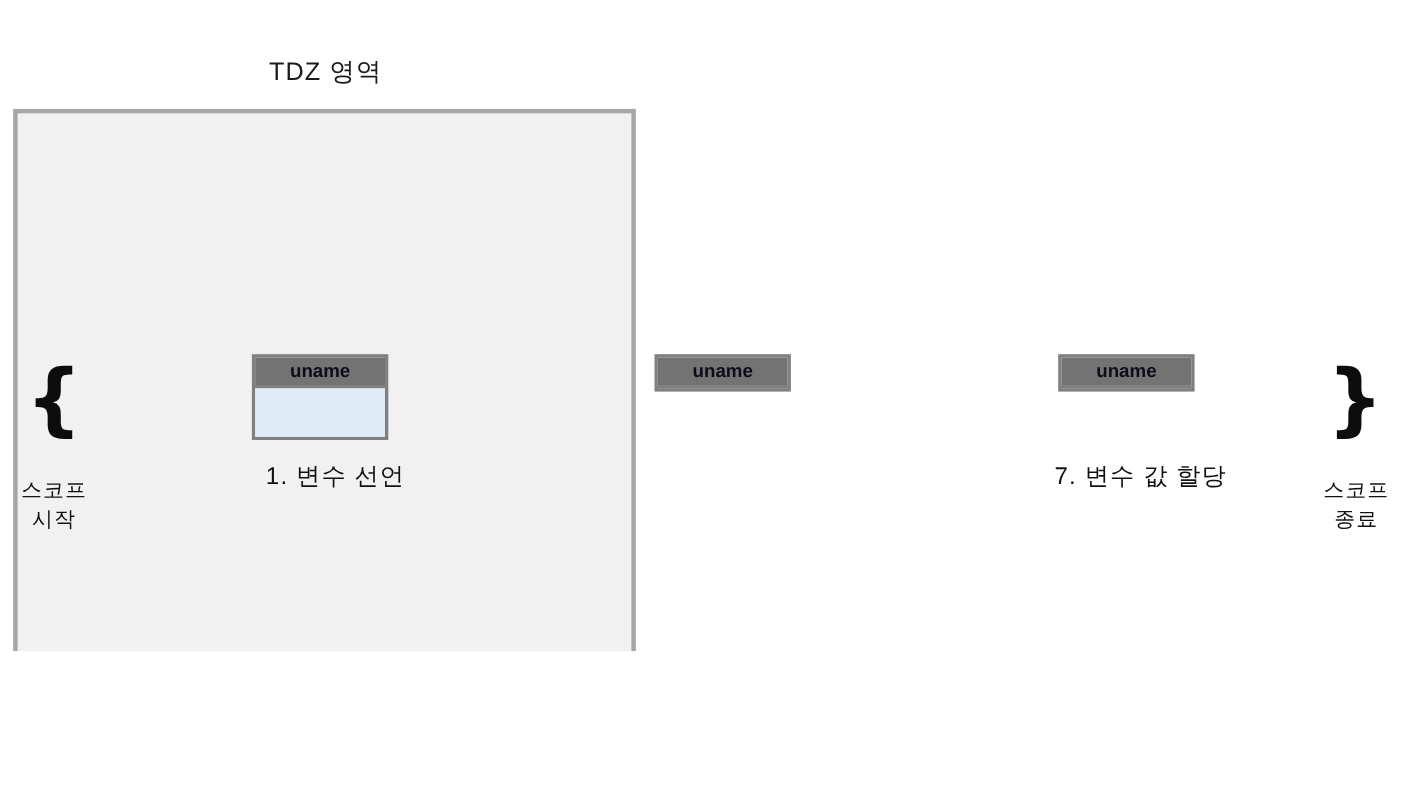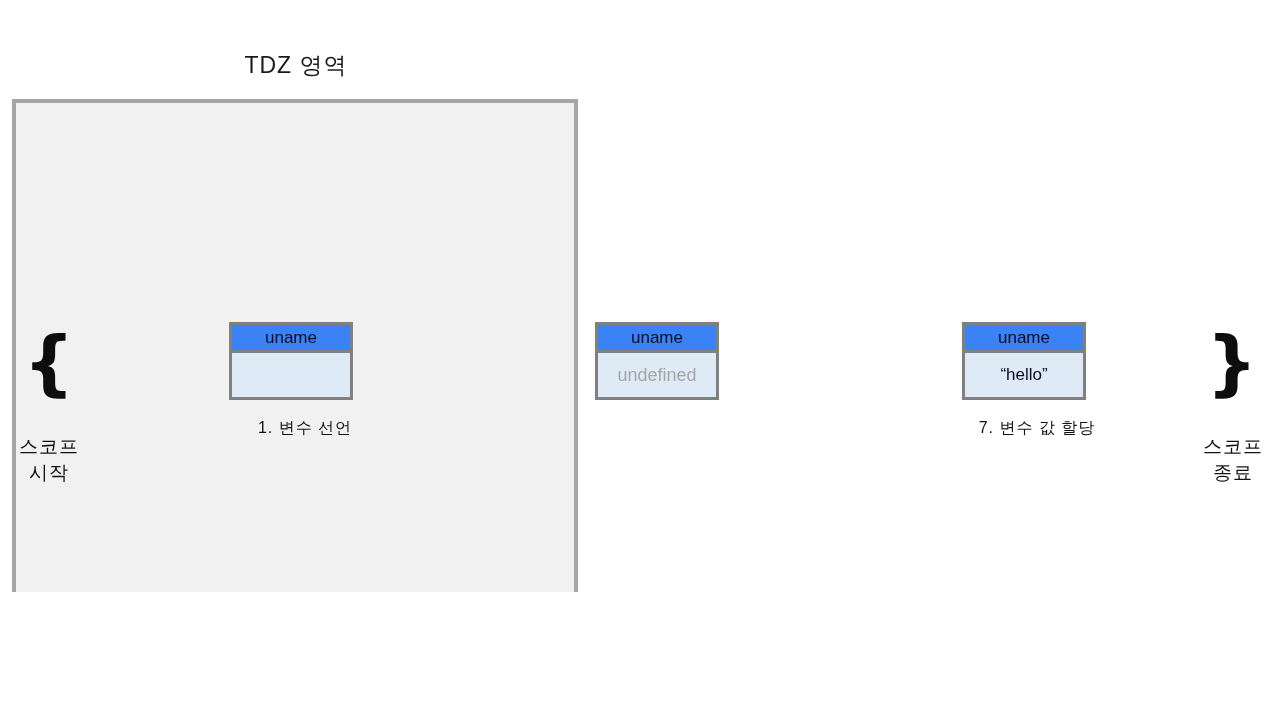--- a/index.html
+++ b/index.html
@@ -38,44 +38,45 @@
   .var-box {
     position: absolute;
     top: 322px;
     width: 124px;
     box-sizing: border-box;
     border: 3px solid #808080;
   }
   .var-header {
     height: 25px;
     line-height: 25px;
-    background: #3b82f6;
+    background: #737373;
     border-bottom: 3px solid #808080;
     text-align: center;
     font-size: 17px;
     color: #0d0d1a;
+    font-weight: bold;
   }
   .var-value {
     height: 44px;
     line-height: 44px;
     background: #deebf7;
     text-align: center;
     font-size: 17px;
     color: #0d0d1a;
   }
   .var-value.muted {
     color: #a6a6a6;
     font-size: 18px;
   }
   .step-caption {
     position: absolute;
     top: 418px;
     width: 220px;
     text-align: center;
-    font-size: 16px;
+    font-size: 22px;
     color: #111111;
     letter-spacing: 1px;
   }
   .brace {
     position: absolute;
     top: 324px;
     width: 70px;
     text-align: center;
     font-size: 72px;
     line-height: 76px;
@@ -119,26 +120,24 @@
 시작</div>
 
   <div class="var-box pos-step1">
     <div class="var-header">uname</div>
     <div class="var-value"></div>
   </div>
   <div class="step-caption pos-cap1">1. 변수 선언</div>
 
   <div class="var-box pos-step2">
     <div class="var-header">uname</div>
-    <div class="var-value muted">undefined</div>
   </div>
 
   <div class="var-box pos-step3">
     <div class="var-header">uname</div>
-    <div class="var-value">“hello”</div>
   </div>
   <div class="step-caption pos-cap3">7. 변수 값 할당</div>
 
   <div class="brace pos-brace-close">}</div>
   <div class="scope-label pos-scope-end">스코프
 종료</div>
 
 </div>
 
 </body></html>

